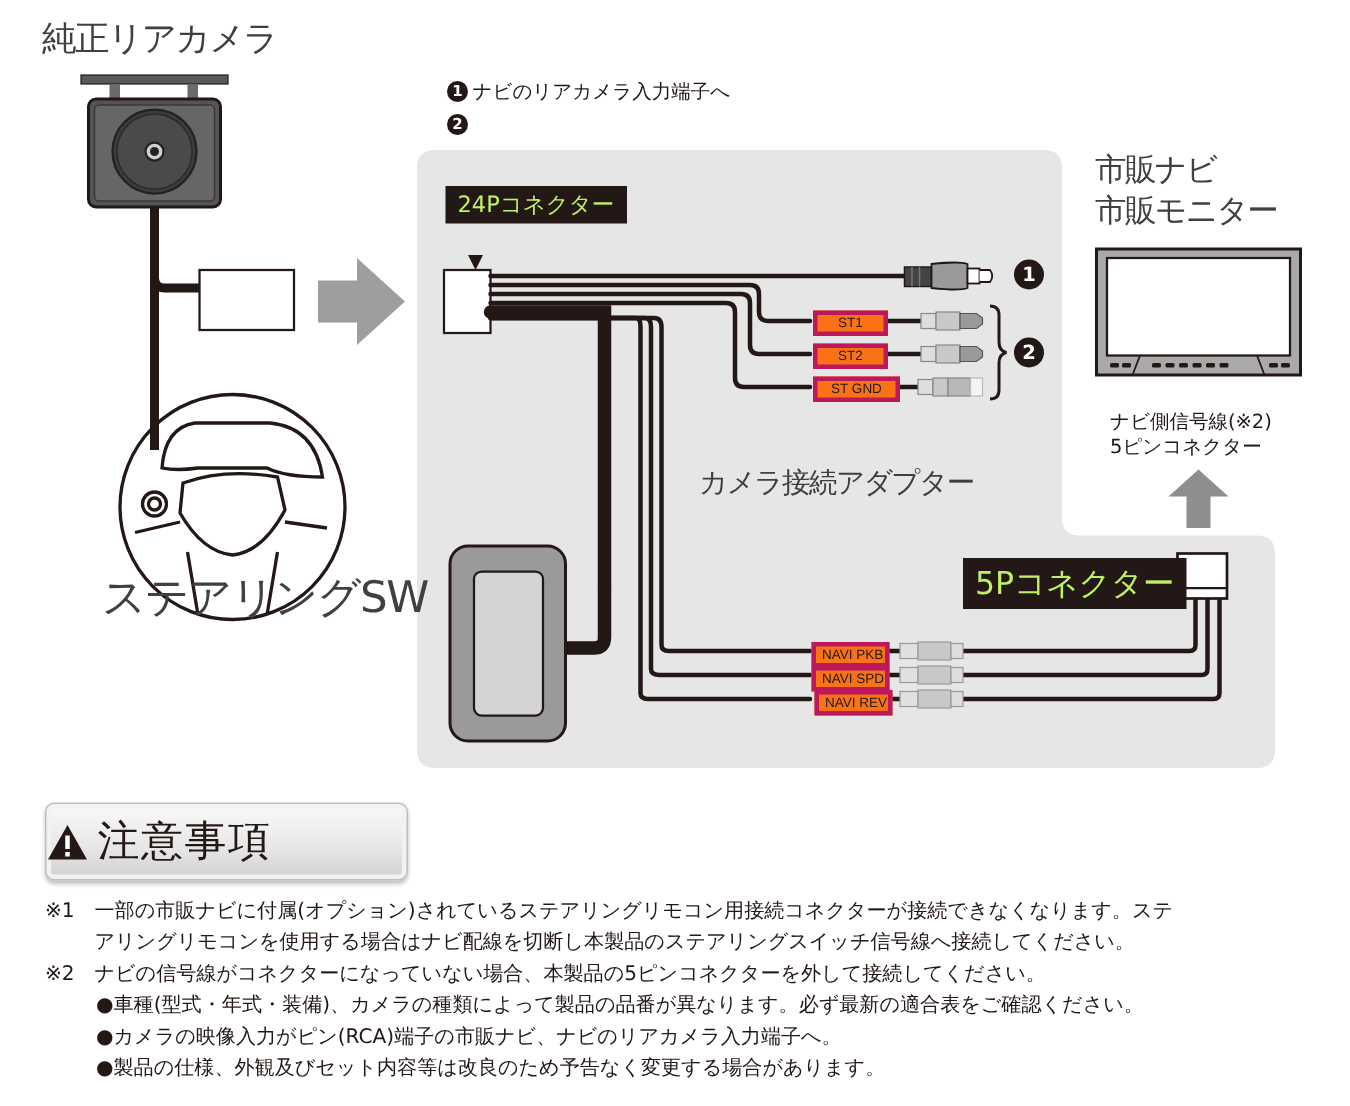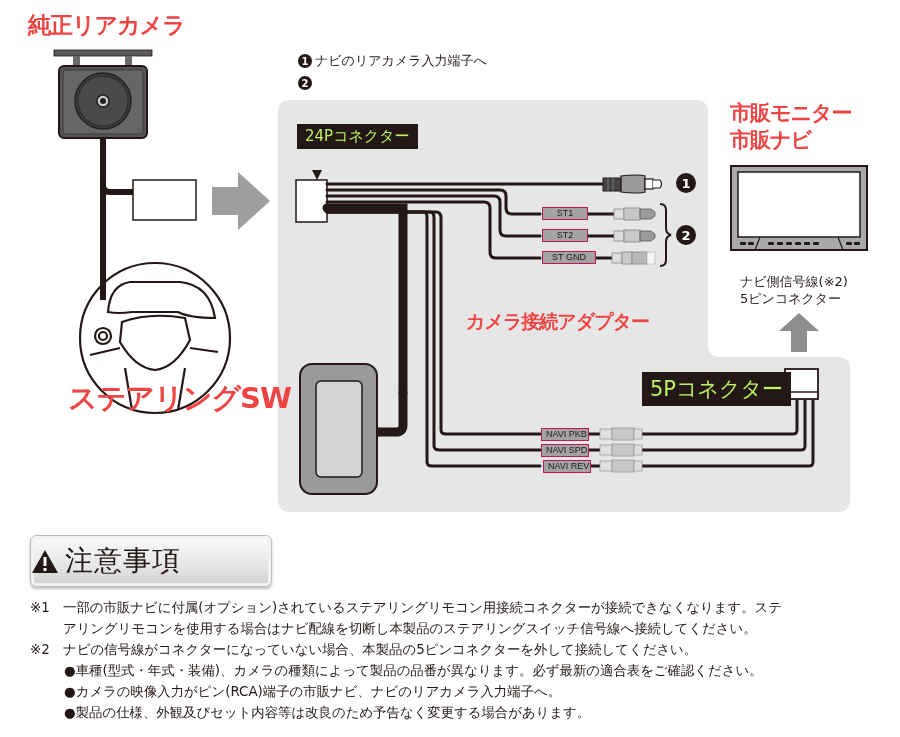--- a/index.html
+++ b/index.html
@@ -1,25 +1,25 @@
 <!DOCTYPE html>
 <html><head>
 <meta charset="utf-8">
 <style>
   html, body { margin: 0; padding: 0; background: #ffffff; }
   body { width: 900px; height: 737px; position: relative; overflow: hidden;
          font-family: "DejaVu Sans", sans-serif; color: #231815; }
   .abs { position: absolute; }
-  .title-big { font-weight: bold; font-size: 22px; letter-spacing: -1px; color: #ef4444; white-space: nowrap; }
+  .title-big { font-weight: normal; font-size: 22px; letter-spacing: -1px; color: #404040; white-space: nowrap; }
   .legend-line { font-size: 13px; white-space: nowrap; display: flex; align-items: center; }
   .num-badge { display: inline-flex; align-items: center; justify-content: center; width: 14px; height: 14px;
                border-radius: 50%; background: #231815; color: #fff; font-size: 10px; font-weight: bold; margin-right: 3px; }
   .num-badge-lg { width: 20px; height: 20px; font-size: 13px; }
   .black-label { background: #231815; color: #bef264; font-weight: bold; font-size: 15px; padding: 2px 8px; white-space: nowrap; }
-  .wire-tag { background: #a3a3a3; border: 1px solid #be185d; font-size: 9px; line-height: 11px; padding: 0 4px; text-align: center;
+  .wire-tag { background: #f97316; border: 3px solid #be185d; font-size: 9px; line-height: 11px; padding: 0 4px; text-align: center;
               font-family: "Liberation Sans Narrow", "Liberation Sans", sans-serif; white-space: nowrap; }
   .notice-box { left: 30px; top: 535px; width: 240px; height: 50px; border-radius: 6px;
                 background: linear-gradient(to bottom, #fafafa 0%, #e6e6e6 60%, #cfcfcf 100%);
                 border: 1px solid #bdbdbd; box-shadow: inset 0 0 0 3px #f2f2f2, 0 2px 3px rgba(0,0,0,0.25);
                 display: flex; align-items: center; justify-content: flex-start; }
   .notice-title { font-size: 28px; font-weight: normal; color: #231815; margin-left: 6px; letter-spacing: 1px; }
   .notes { left: 30px; top: 597px; width: 860px; font-size: 13.4px; line-height: 21px; }
   .note-row { display: flex; white-space: nowrap; }
   .note-mark { width: 33px; flex: none; }
   .note-cont { padding-left: 33px; white-space: nowrap; }
@@ -200,22 +200,22 @@
 
 <div class="abs title-big" style="left:466px;top:309px;font-size:19px;">カメラ接続アダプター</div>
 
 <div class="abs black-label" style="left:642px;top:372px;font-size:21px;font-weight:normal;padding:3px 8px;">5Pコネクター</div>
 
 <div class="abs wire-tag" style="left:541px;top:428px;width:38px;">NAVI PKB</div>
 <div class="abs wire-tag" style="left:541px;top:444px;width:38px;">NAVI SPD</div>
 <div class="abs wire-tag" style="left:543px;top:460px;width:38px;text-align:center;">NAVI REV</div>
 
 <div class="abs title-big" style="left:730px;top:100px;font-size:21px;line-height:27px;">
+  <div>市販ナビ</div>
   <div>市販モニター</div>
-  <div>市販ナビ</div>
 </div>
 
 <div class="abs" style="left:740px;top:273px;font-size:13px;line-height:17px;white-space:nowrap;">
   <div>ナビ側信号線(※2)</div>
   <div>5ピンコネクター</div>
 </div>
 
 <div class="abs notice-box">
   <svg width="28" height="25" viewBox="0 0 28 25">
     <path d="M14 1 L27 24 H1 Z" fill="#231815"></path>

